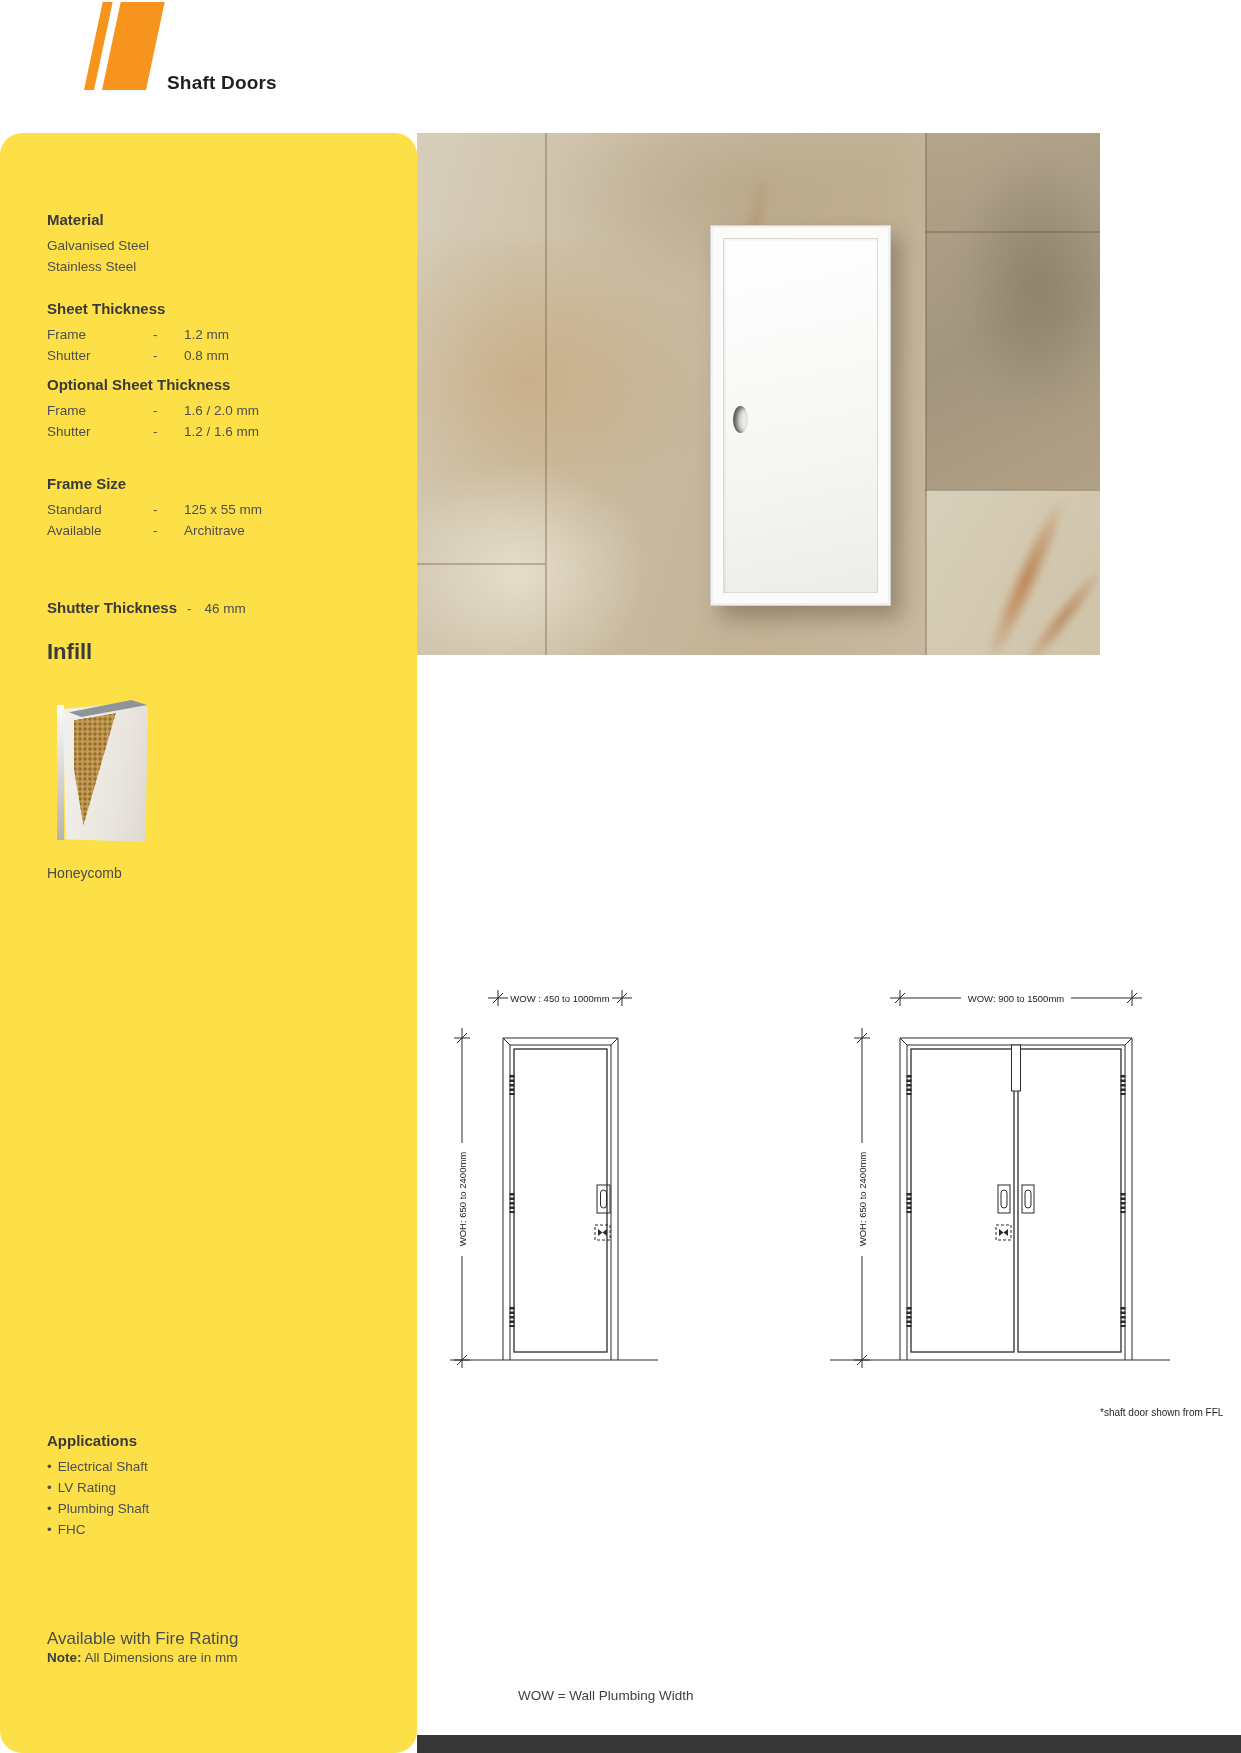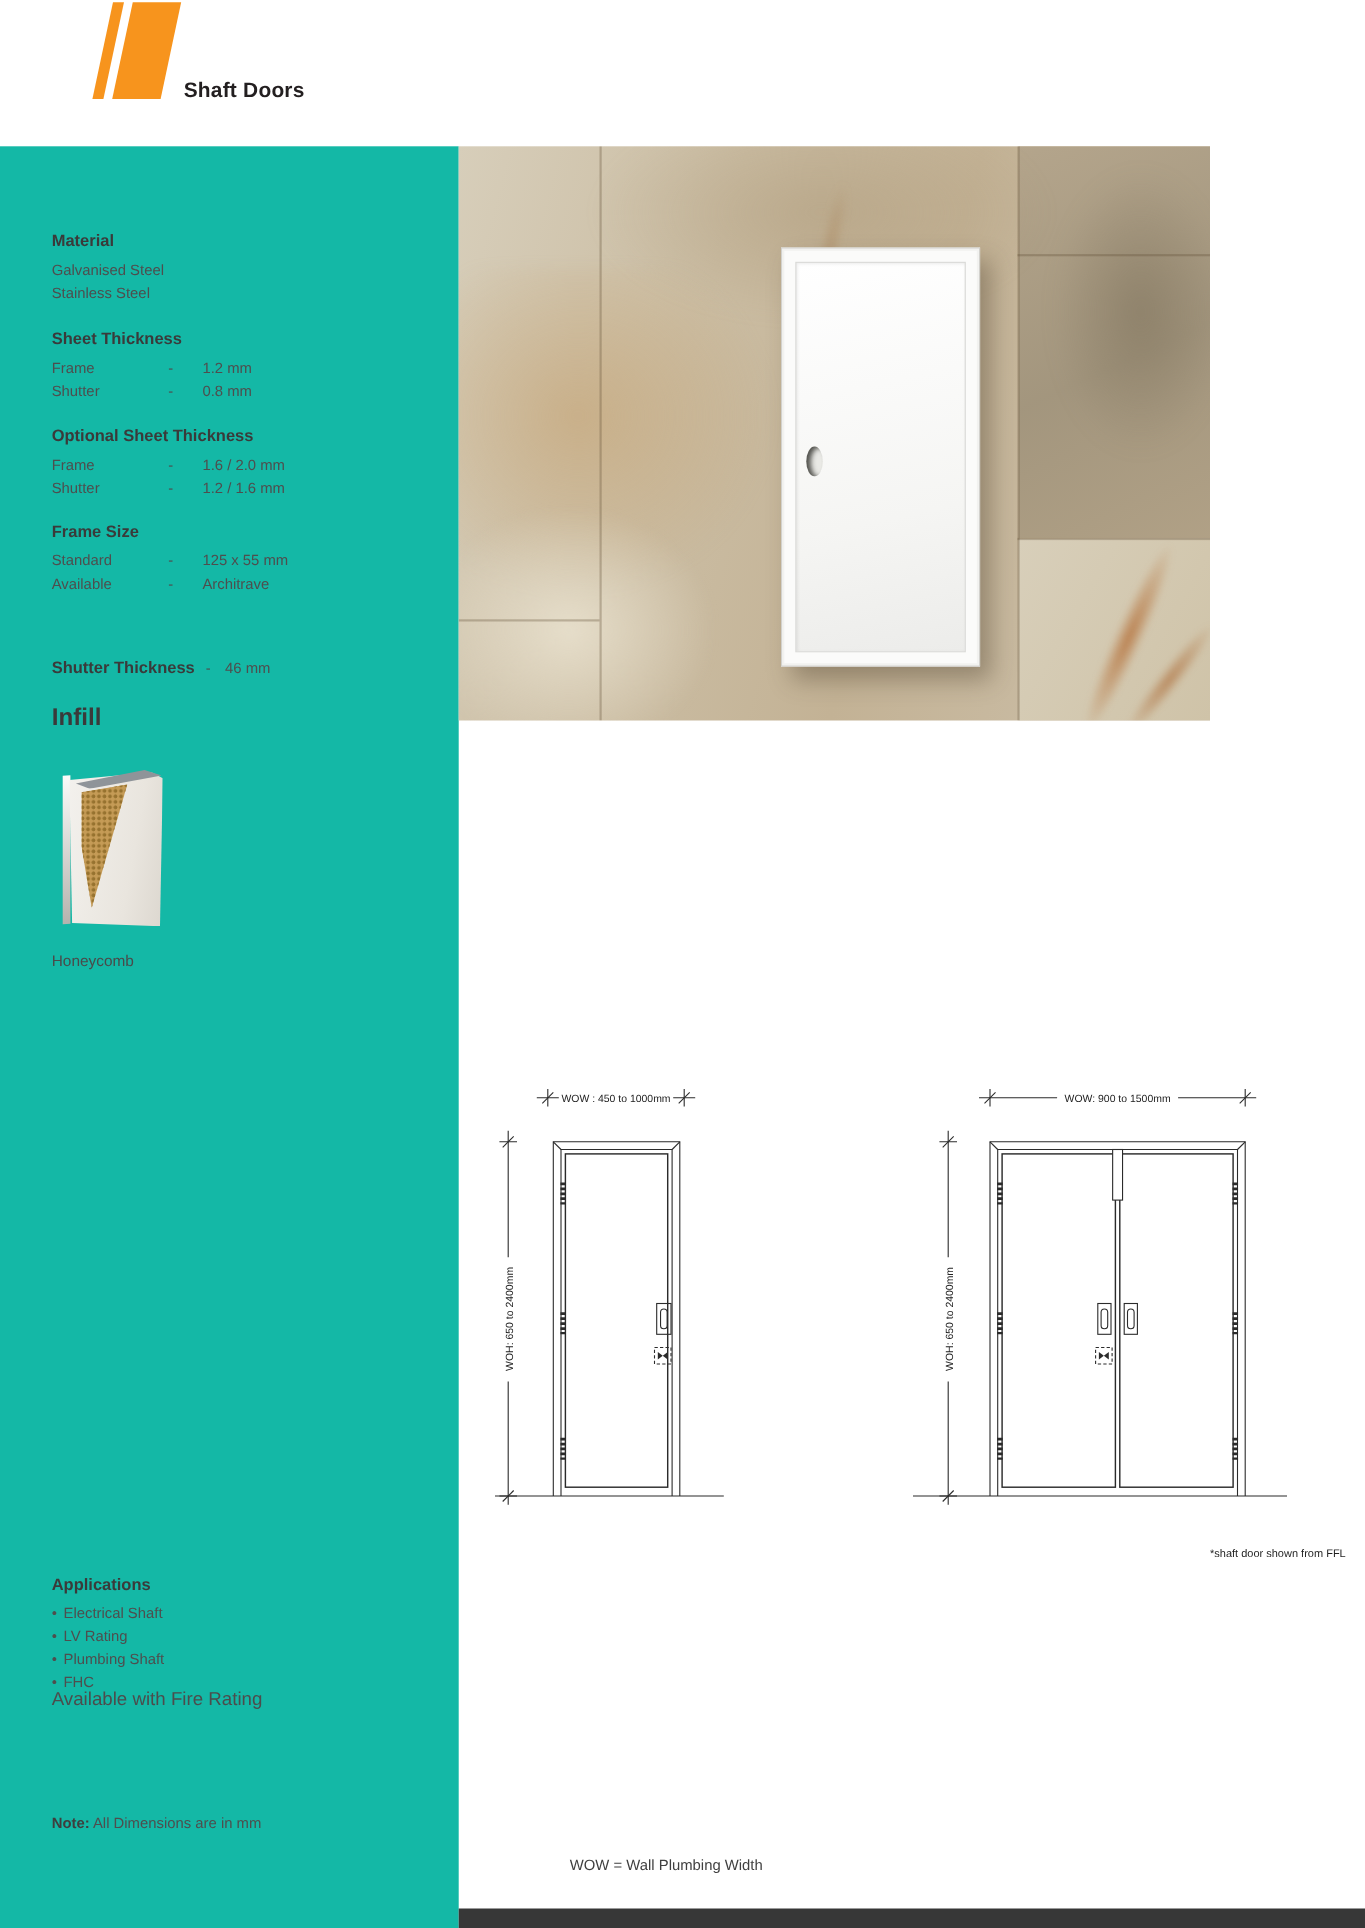--- a/index.html
+++ b/index.html
@@ -7,21 +7,21 @@
   .page { position:absolute; inset:0; width:1241px; height:1753px; background:#fff; overflow:hidden;padding-left:30px; }
 
   
   .logo { position:absolute; left:82px; top:2px; width:70px; height:88px; }
   .logo .slash { position:absolute; top:0; bottom:0; background:#F7941D; transform:skewX(-12deg); transform-origin:bottom left; }
   .logo .thin  { left:2px;  width:10px; }
   .logo .thick { left:20px; width:44px; }
   .page-title { position:absolute; left:167px; top:72px; font-size:19px; font-weight:700; color:#231f20; letter-spacing:.2px; }
 
   
-  .sidebar { position:absolute; left:0; top:133px; width:417px; height:1620px; background:#14b8a6; }
+  .sidebar { position:absolute; left:0; top:133px; width:417px; height:1620px; background:#fde047;border-radius:22px; }
   .sb-block { position:absolute; left:47px; right:20px; }
   .sb-h { font-size:15px; font-weight:700; color:#3a3a3a; margin-bottom:7px; }
   .sb-line { font-size:13.5px; color:#4e4e4e; line-height:21px; }
   .sb-row { display:grid; grid-template-columns:103px 34px auto; font-size:13.5px; color:#4e4e4e; line-height:21px; }
   .sb-row .dash { text-align:left; padding-left:3px; }
   .inline-spec { font-size:13.5px; color:#4e4e4e;margin-top:36px; }
   .inline-spec .b { font-size:15px; font-weight:700; color:#3a3a3a; }
   .inline-spec .dash { margin:0 13px 0 10px; }
   .infill-h { font-size:22px; font-weight:700; color:#3a3a3a; }
   .hc-caption { font-size:14px; color:#4a4a4a; }
@@ -114,21 +114,21 @@
         <span class="dash">-</span>
         <span>1.2 mm</span>
       </div>
       <div class="sb-row">
         <span>Shutter</span>
         <span class="dash">-</span>
         <span>0.8 mm</span>
       </div>
     </div>
 
-    <div class="sb-block" style="top:255px">
+    <div class="sb-block" style="top:243px">
       <div class="sb-h">Optional Sheet Thickness</div>
       <div class="sb-row">
         <span>Frame</span>
         <span class="dash">-</span>
         <span>1.6 / 2.0 mm</span>
       </div>
       <div class="sb-row">
         <span>Shutter</span>
         <span class="dash">-</span>
         <span>1.2 / 1.6 mm</span>
@@ -164,21 +164,21 @@
     <div class="sb-block hc-caption" style="top:732px">Honeycomb</div>
 
     <div class="sb-block" style="top:1299px">
       <div class="sb-h">Applications</div>
       <div class="bullet-row"><span class="dot">•</span><span>Electrical Shaft</span></div>
       <div class="bullet-row"><span class="dot">•</span><span>LV Rating</span></div>
       <div class="bullet-row"><span class="dot">•</span><span>Plumbing Shaft</span></div>
       <div class="bullet-row"><span class="dot">•</span><span>FHC</span></div>
     </div>
 
-    <div class="sb-block fire" style="top:1402px">Available with Fire Rating</div>
+    <div class="sb-block fire" style="top:1496px">Available with Fire Rating</div>
 
     <div class="sb-block note-line" style="top:1517px">
       <span class="b">Note:</span><span> All Dimensions are in mm</span>
     </div>
   </div>
 
   <div class="photo">
     <div class="ph-tile-tr"></div>
     <div class="ph-tile-br"></div>
     <div class="ph-patch1"></div>

